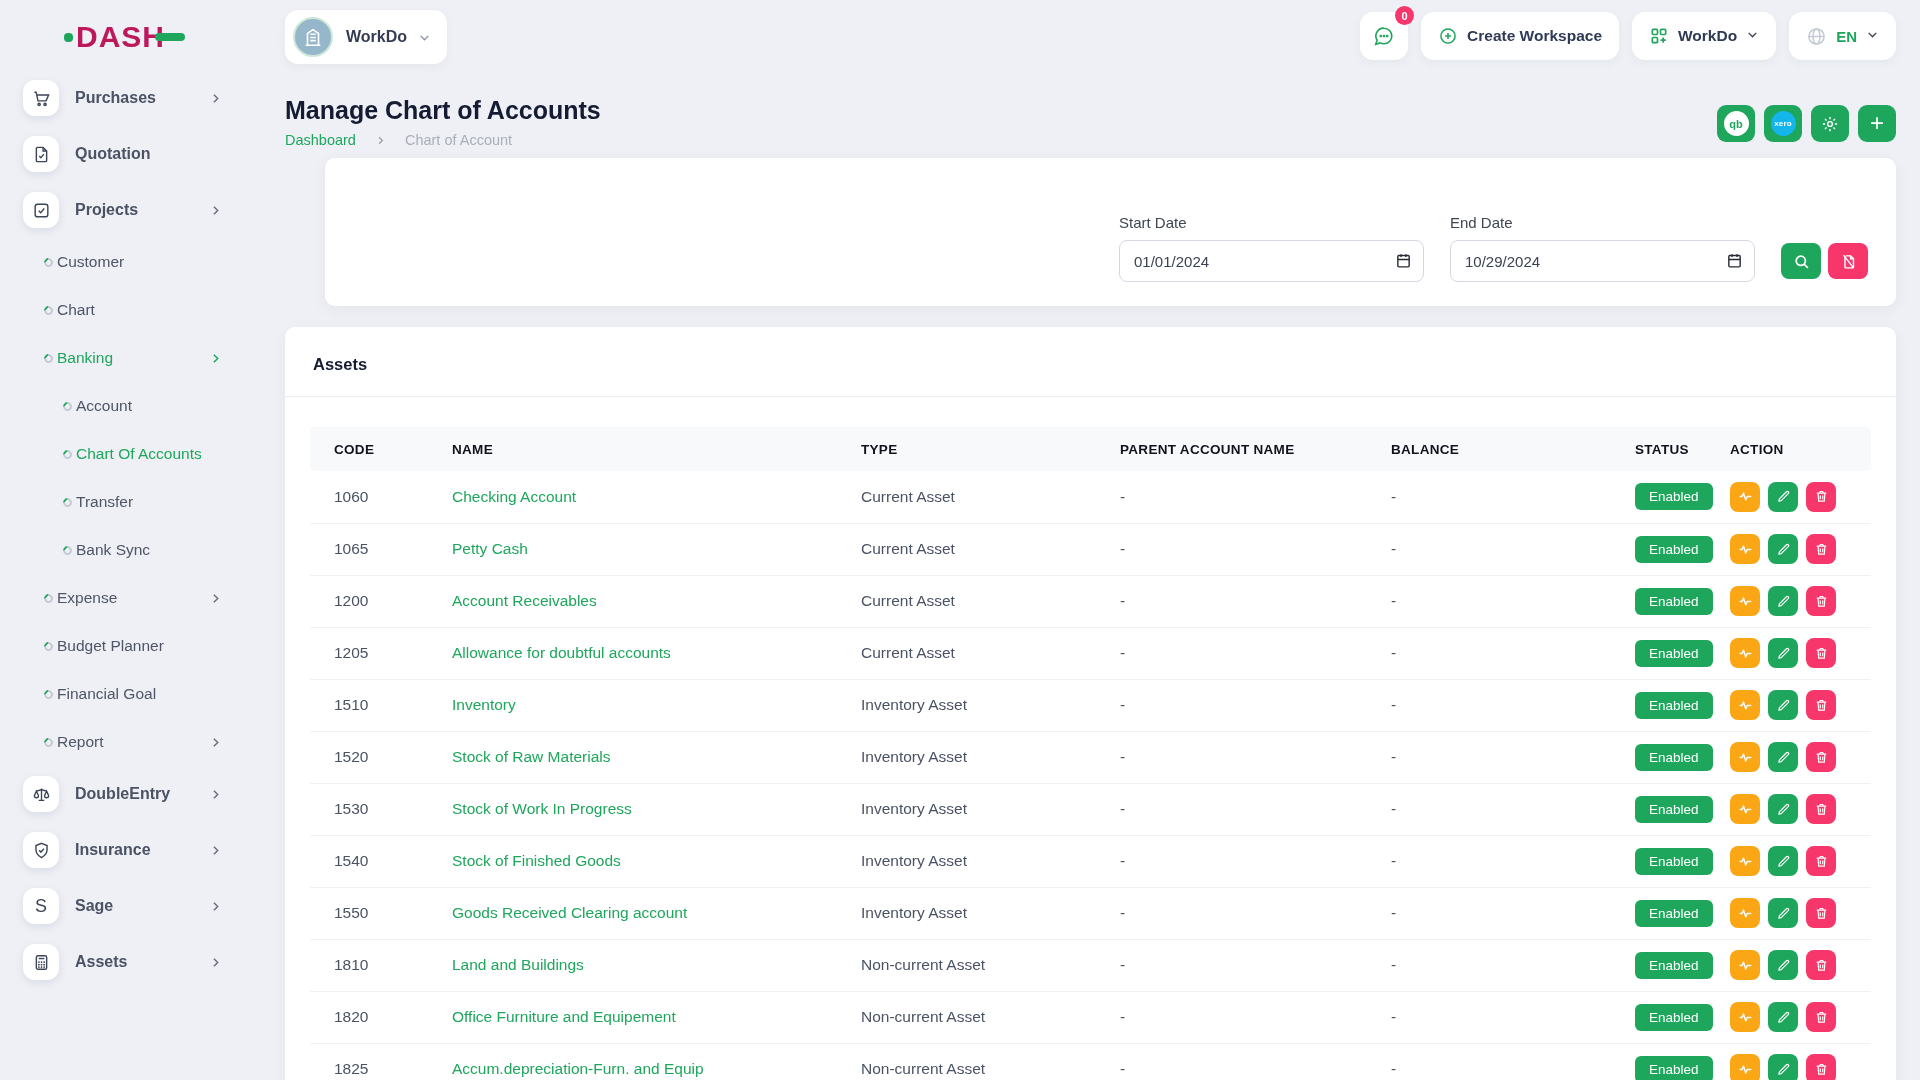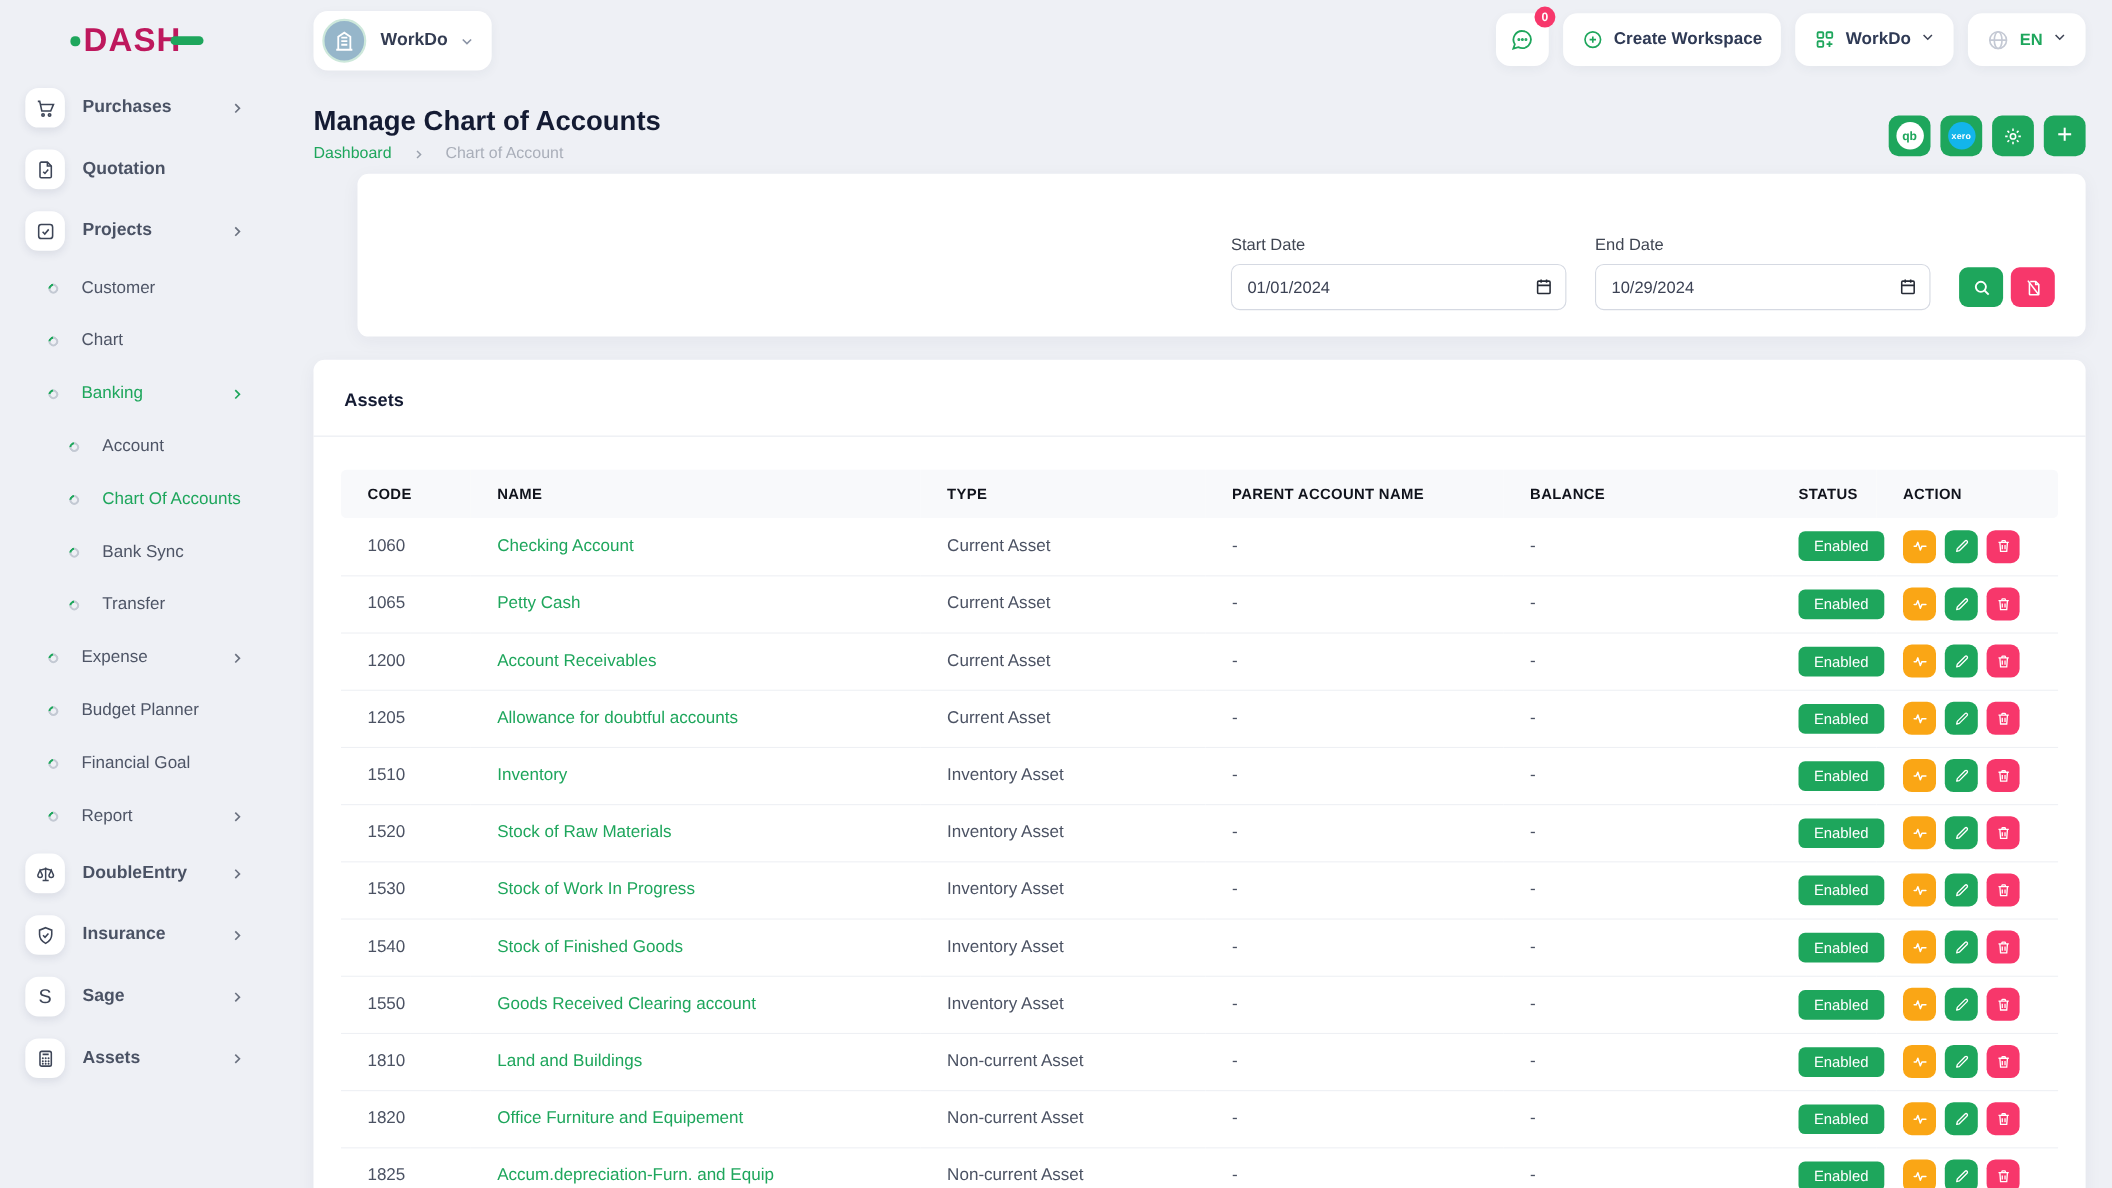--- a/index.html
+++ b/index.html
@@ -21,21 +21,21 @@
   .nav-row.lvl2 { height:48px; padding-left:63px; }
   .icon-tile {
     width:36px; height:36px; border-radius:12px; background:#fff;
     box-shadow:0 3px 8px rgba(40,52,84,.10);
     display:flex; align-items:center; justify-content:center;
     color:#3d4557; flex:0 0 auto;
   }
   .icon-tile svg { width:19px; height:19px; }
   .icon-tile .s-letter { font-size:18px; font-weight:500; color:#3d4557; }
   .nav-label { margin-left:16px; font-size:16px; font-weight:600; color:#4a5264; }
-  .lvl1 .nav-label, .lvl2 .nav-label { margin-left:21px; font-size:15.5px; font-weight:500; color:#4e5566;text-align:right; }
+  .lvl1 .nav-label, .lvl2 .nav-label { margin-left:4px; font-size:15.5px; font-weight:500; color:#4e5566;text-align:right; }
   .nav-chev { position:absolute; right:48px; color:#6b7280; display:flex; }
   .nav-chev svg { width:13px; height:13px; }
   .ring { width:9px; height:9px; border-radius:50%; border:2px solid #c3c9d3; border-top-color:#1ea65c; transform:rotate(-45deg); flex:0 0 auto; }
   .nav-row.active-green .nav-label { color:#1ea65c; }
   .nav-row.active-green .nav-chev { color:#1ea65c; }
   .nav-row.pill { height:48px; margin:0 0 0 18px; width:222px; background:#1ea65c; border-radius:14px; padding-left:5px;
     box-shadow:0 6px 14px rgba(30,166,92,.35); }
   .nav-row.pill .icon-tile { width:36px; height:36px; color:#1ea65c; box-shadow:none; }
   .nav-row.pill .nav-label { color:#fff; font-weight:700; }
   .nav-row.pill .nav-chev { color:#fff; right:18px; }
@@ -185,25 +185,25 @@
       <div class="nav-row lvl2">
         <span class="ring"></span>
         <span class="nav-label">Account</span>
       </div>
       <div class="nav-row lvl2 active-green">
         <span class="ring"></span>
         <span class="nav-label">Chart Of Accounts</span>
       </div>
       <div class="nav-row lvl2">
         <span class="ring"></span>
+        <span class="nav-label">Transfer</span>
+      </div>
+      <div class="nav-row lvl2">
+        <span class="ring"></span>
         <span class="nav-label">Bank Sync</span>
-      </div>
-      <div class="nav-row lvl2">
-        <span class="ring"></span>
-        <span class="nav-label">Transfer</span>
       </div>
       <div class="nav-row lvl1">
         <span class="ring"></span>
         <span class="nav-label">Expense</span>
         <span class="nav-chev">
           <svg viewBox="0 0 24 24" fill="none" stroke="currentColor" stroke-width="2.8">
             <polyline points="9 5 16 12 9 19"></polyline>
           </svg>
         </span>
       </div>

